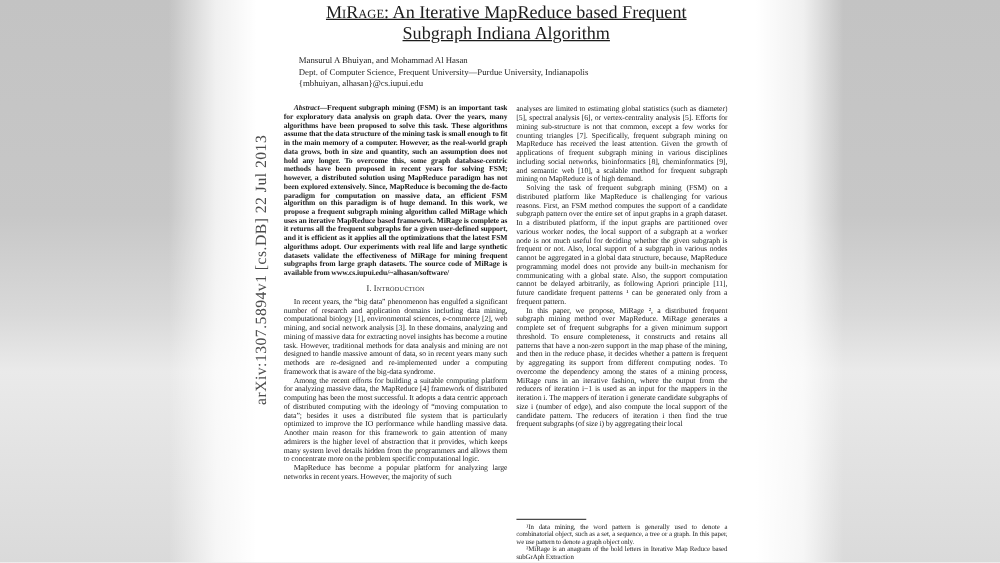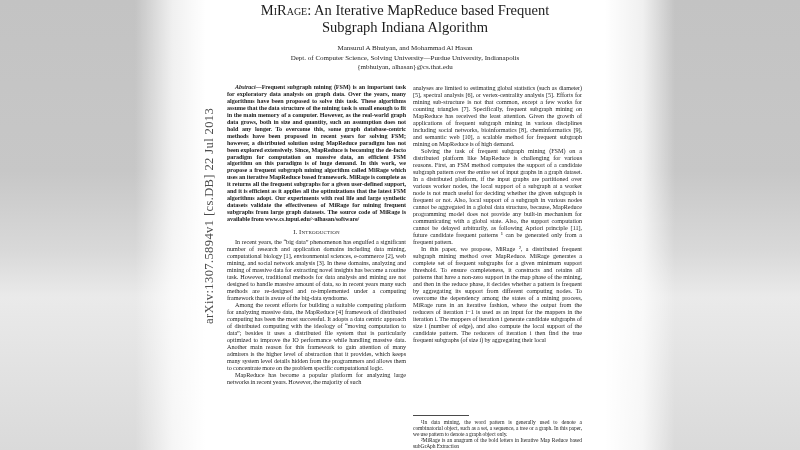--- a/index.html
+++ b/index.html
@@ -22,24 +22,24 @@
   .content { position: absolute; inset: 0; filter: blur(0.2px); color: #1c1c1c; }
 
   .watermark {
     position: absolute; left: 202px; top: 86px; height: 260px; width: 20px;
     writing-mode: vertical-rl; transform: rotate(180deg);
     font-size: 12.5px; color: #4c4c4c; letter-spacing: 0.4px; white-space: nowrap;
     text-align: center;
   }
 
   .titleblock { position: absolute; left: 227px; top: 2px; width: 356px; text-align: center; }
-  .title { font-size: 14.5px; line-height: 17px; font-weight: normal; margin: 0; }
+  .title { font-size: 14.5px; line-height: 17px; font-weight: normal; margin: 0; text-decoration: underline; }
   .sc { font-variant: small-caps; }
 
-  .byline { position: absolute; left: 227px; top: 44px; width: 356px; text-align: center; }
+  .byline { position: absolute; left: 239px; top: 44px; width: 356px; text-align: left; }
   .byline div { font-size: 7px; line-height: 9.6px; }
 
   .col {
     position: absolute; top: 84px; height: 366px; overflow: hidden;
     text-align: justify; font-size: 6.2px; line-height: 7px;
     letter-spacing: -0.05px; word-spacing: -0.2px;
   }
   .col-left  { left: 227px; width: 179px; }
   .col-right { left: 413px; width: 169px; }
 
@@ -70,22 +70,22 @@
   <div class="content">
 
     <div class="watermark">arXiv:1307.5894v1  [cs.DB]  22 Jul 2013</div>
 
     <div class="titleblock">
       <h1 class="title"><span class="sc">MiRage</span><span>: An Iterative MapReduce based Frequent</span><br><span>Subgraph Indiana Algorithm</span></h1>
     </div>
 
     <div class="byline">
       <div>Mansurul A Bhuiyan, and Mohammad Al Hasan</div>
-      <div>Dept. of Computer Science, Solving University—Purdue University, Indianapolis</div>
-      <div>{mbhuiyan, alhasan}@cs.that.edu</div>
+      <div>Dept. of Computer Science, Frequent University—Purdue University, Indianapolis</div>
+      <div>{mbhuiyan, alhasan}@cs.iupui.edu</div>
     </div>
 
     <div class="col col-left">
       <p class="abstract"><span class="abs-lead">Abstract</span><span>—Frequent subgraph mining (FSM) is an important task for exploratory data analysis on graph data. Over the years, many algorithms have been proposed to solve this task. These algorithms assume that the data structure of the mining task is small enough to fit in the main memory of a computer. However, as the real-world graph data grows, both in size and quantity, such an assumption does not hold any longer. To overcome this, some graph database-centric methods have been proposed in recent years for solving FSM; however, a distributed solution using MapReduce paradigm has not been explored extensively. Since, MapReduce is becoming the de-facto paradigm for computation on massive data, an efficient FSM algorithm on this paradigm is of huge demand. In this work, we propose a frequent subgraph mining algorithm called MiRage which uses an iterative MapReduce based framework. MiRage is complete as it returns all the frequent subgraphs for a given user-defined support, and it is efficient as it applies all the optimizations that the latest FSM algorithms adopt. Our experiments with real life and large synthetic datasets validate the effectiveness of MiRage for mining frequent subgraphs from large graph datasets. The source code of MiRage is available from www.cs.iupui.edu/~alhasan/software/</span></p>
       <h2 class="sec-heading">I. Introduction</h2>
       <p>In recent years, the “big data” phenomenon has engulfed a significant number of research and application domains including data mining, computational biology [1], environmental sciences, e-commerce [2], web mining, and social network analysis [3]. In these domains, analyzing and mining of massive data for extracting novel insights has become a routine task. However, traditional methods for data analysis and mining are not designed to handle massive amount of data, so in recent years many such methods are re-designed and re-implemented under a computing framework that is aware of the big-data syndrome.</p>
       <p>Among the recent efforts for building a suitable computing platform for analyzing massive data, the MapReduce [4] framework of distributed computing has been the most successful. It adopts a data centric approach of distributed computing with the ideology of “moving computation to data”; besides it uses a distributed file system that is particularly optimized to improve the IO performance while handling massive data. Another main reason for this framework to gain attention of many admirers is the higher level of abstraction that it provides, which keeps many system level details hidden from the programmers and allows them to concentrate more on the problem specific computational logic.</p>
       <p>MapReduce has become a popular platform for analyzing large networks in recent years. However, the majority of such</p>
     </div>
 

